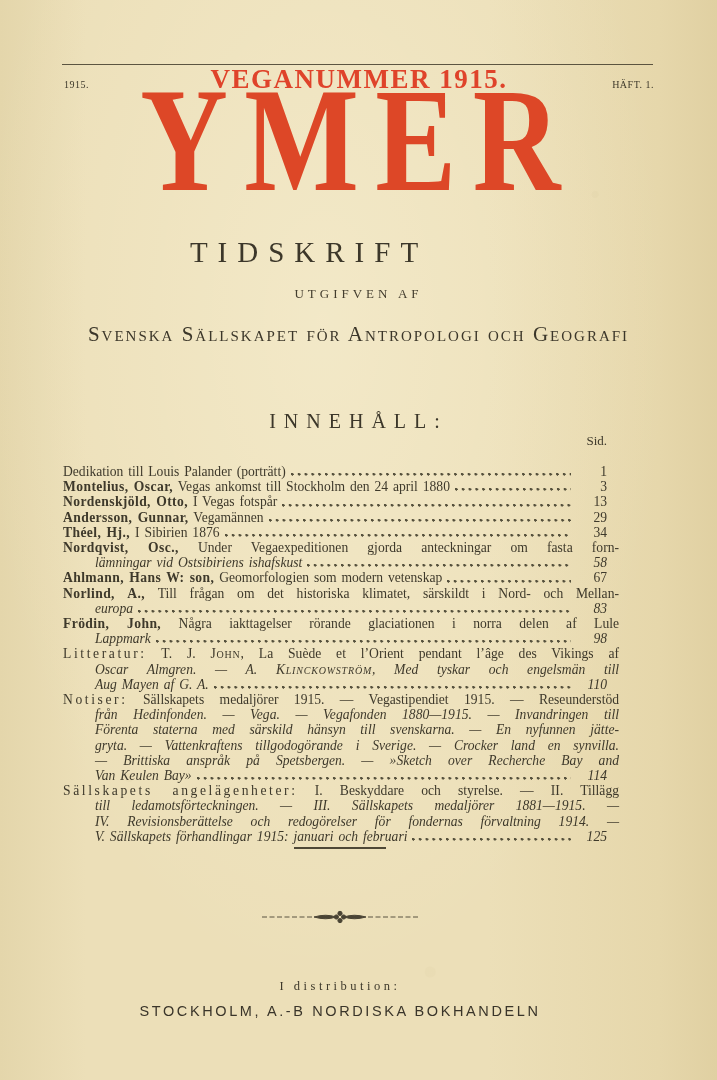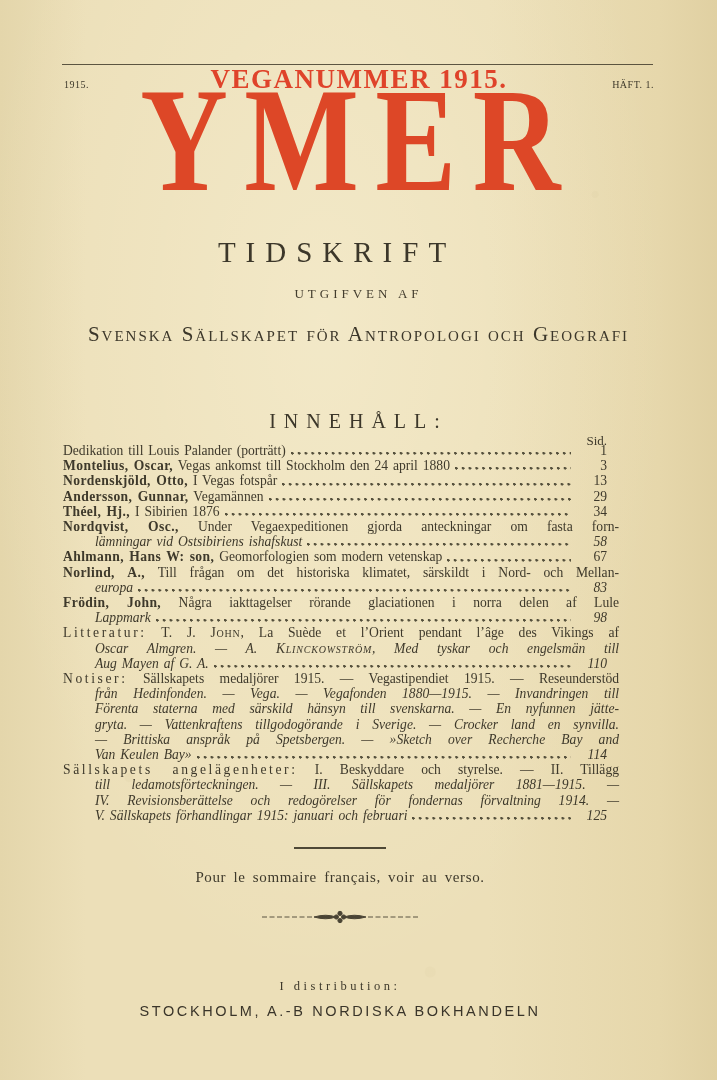--- a/index.html
+++ b/index.html
@@ -24,31 +24,31 @@
   .h-right{flex:0 0 120px;text-align:right;}
   .h-title{flex:1;text-align:center;font-size:27px;font-weight:bold;letter-spacing:1.5px;
     color:#df432a;white-space:nowrap;margin-top:30px;}
   .header-rule{position:absolute;top:64px;left:62px;width:591px;height:0;
     border-top:1.6px solid rgba(66,60,44,.85);}
   
   .ymer{position:absolute;top:66px;left:0;width:717px;text-align:center;
     font-size:148px;line-height:1;font-weight:bold;color:#dd4727;
     letter-spacing:20px;transform:scaleX(.82);transform-origin:50% 50%;white-space:nowrap;}
   .tidskrift{position:absolute;top:236px;left:0;width:618px;text-align:center;
-    font-size:29px;letter-spacing:10px;color:#3c372a;white-space:nowrap;padding-left:28px;}
+    font-size:29px;letter-spacing:10px;color:#3c372a;white-space:nowrap;}
   .utgifven{position:absolute;top:286px;left:0;width:717px;text-align:center;
     font-size:13px;letter-spacing:4px;color:#433d2e;white-space:nowrap;}
   .society{position:absolute;top:322px;left:0;width:717px;text-align:center;
     font-size:21px;font-variant:small-caps;letter-spacing:2px;color:#3c372a;white-space:nowrap;}
   
   .innehall{position:absolute;top:410px;left:0;width:717px;text-align:center;
     font-size:20px;letter-spacing:8px;color:#3c372a;}
   .sid-label{position:absolute;top:433px;left:63px;width:556px;box-sizing:border-box;
     text-align:right;padding-right:12px;font-size:13px;}
-  .toc{position:absolute;top:443px;left:63px;width:556px;font-size:13.6px;line-height:15.2px;
+  .toc{position:absolute;top:464px;left:63px;width:556px;font-size:13.6px;line-height:15.2px;
     word-spacing:1.5px;}
   .toc-line{display:flex;align-items:baseline;}
   .toc-line.indent{padding-left:32px;font-style:italic;}
   .ptext{flex:none;white-space:nowrap;}
   .ptext.just{flex:1;white-space:normal;text-align:justify;text-align-last:justify;}
   .b{font-weight:bold;letter-spacing:.4px;}
   .sp{letter-spacing:2.6px;}
   .sc{font-variant:small-caps;letter-spacing:.8px;}
   .dots{flex:1;min-width:12px;align-self:flex-end;height:3px;margin:0 4px 3px 5px;
     background-image:radial-gradient(circle at 1.3px 1.3px,#55503c 1.15px,transparent 1.5px);
@@ -206,21 +206,20 @@
         </div>
         <div class="toc-line indent">
           <span class="ptext"><span>V.  Sällskapets förhandlingar 1915: januari och februari </span></span>
           <span class="dots"></span>
           <span class="pnum">125</span>
         </div>
       </div>
     </div>
 
   <div class="footer-rule"></div>
-  <div class="french">Pour le sommaire français, voir au verso.</div>
 
   <svg class="ornament" viewBox="0 0 160 18">
     <g stroke="#4a4434" fill="#4a4434">
       <line x1="2" y1="9" x2="52" y2="9" stroke-width="0.9" stroke-dasharray="5 2.5"></line>
       <line x1="108" y1="9" x2="158" y2="9" stroke-width="0.9" stroke-dasharray="5 2.5"></line>
       <path d="M54 9 Q66 5.5 76 9 Q66 12.5 54 9 Z"></path>
       <path d="M106 9 Q94 5.5 84 9 Q94 12.5 106 9 Z"></path>
       <circle cx="80" cy="5.4" r="2.1"></circle>
       <circle cx="80" cy="12.6" r="2.1"></circle>
       <circle cx="76.4" cy="9" r="2.1"></circle>

